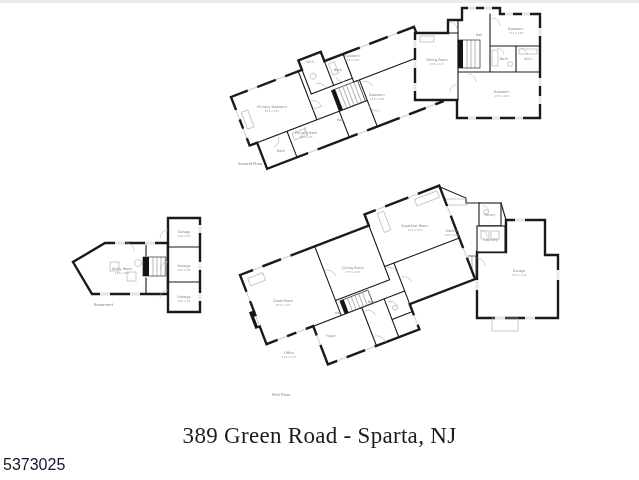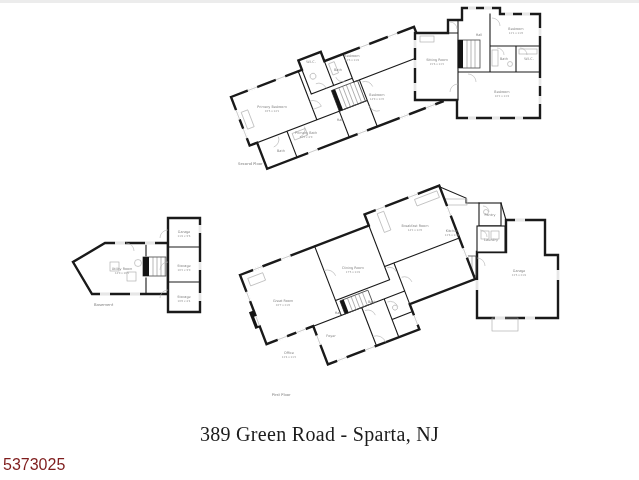--- a/index.html
+++ b/index.html
@@ -1,22 +1,22 @@
 <!DOCTYPE html>
 <html><head>
 <meta charset="utf-8">
 <style>
   html,body{margin:0;padding:0;background:#ffffff;}
   .canvas{position:relative;width:639px;height:480px;background:#ffffff;overflow:hidden;
           font-family:"Liberation Sans",sans-serif;}
   .top-strip{position:absolute;top:0;left:0;width:639px;height:3px;background:#ececec;}
   .plan-svg{position:absolute;top:0;left:0;}
   .title{position:absolute;top:423px;left:0;width:639px;text-align:center;
-         font-family:"Liberation Serif",serif;font-size:20px;color:#1c1c1c;letter-spacing:.3px;}
-  .mls{position:absolute;top:456px;left:3px;font-size:16px;color:#7f1d1d;
+         font-family:"Liberation Serif",serif;font-size:23px;color:#1c1c1c;letter-spacing:.3px;}
+  .mls{position:absolute;top:456px;left:3px;font-size:16px;color:#0f172a;
        font-family:"Liberation Sans",sans-serif;}
   .wf  {stroke:#1a1a1a;stroke-width:2.4;fill:#ffffff;stroke-linecap:square;}
   .iw  {stroke:#1a1a1a;stroke-width:1.1;fill:none;stroke-linecap:square;}
   .iwf {stroke:#1a1a1a;stroke-width:1.1;fill:#ffffff;}
   .win {stroke:#ffffff;stroke-width:3.6;fill:none;}
   .winl{stroke:#b9b9b9;stroke-width:0.7;fill:none;}
   .fx  {stroke:#a6a6a6;stroke-width:0.6;fill:none;}
   .arc {stroke:#b4b4b4;stroke-width:0.6;fill:none;}
   .st  {stroke:#6e6e6e;stroke-width:0.5;fill:none;}
   .stb {stroke:#444444;stroke-width:0.8;fill:none;}

